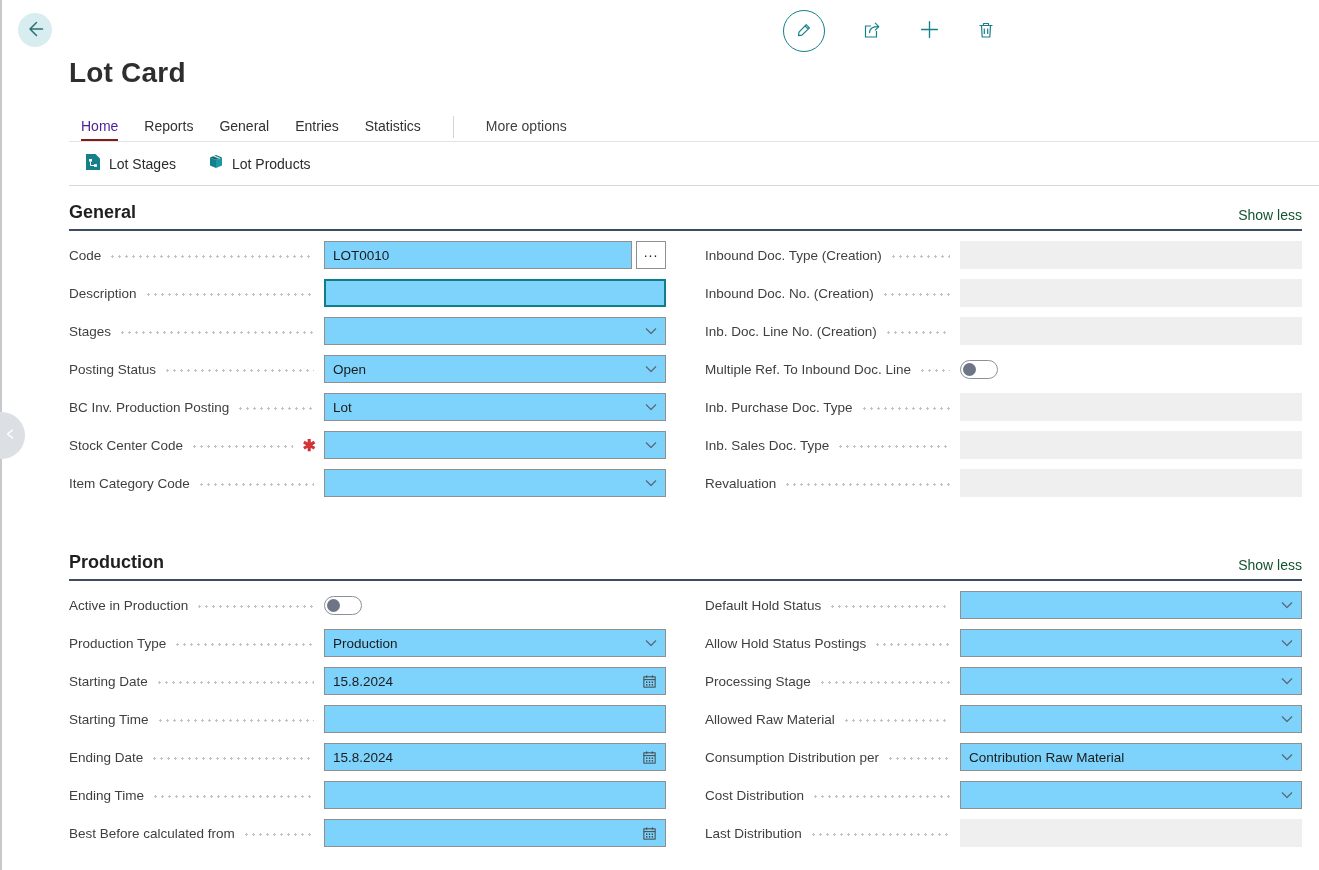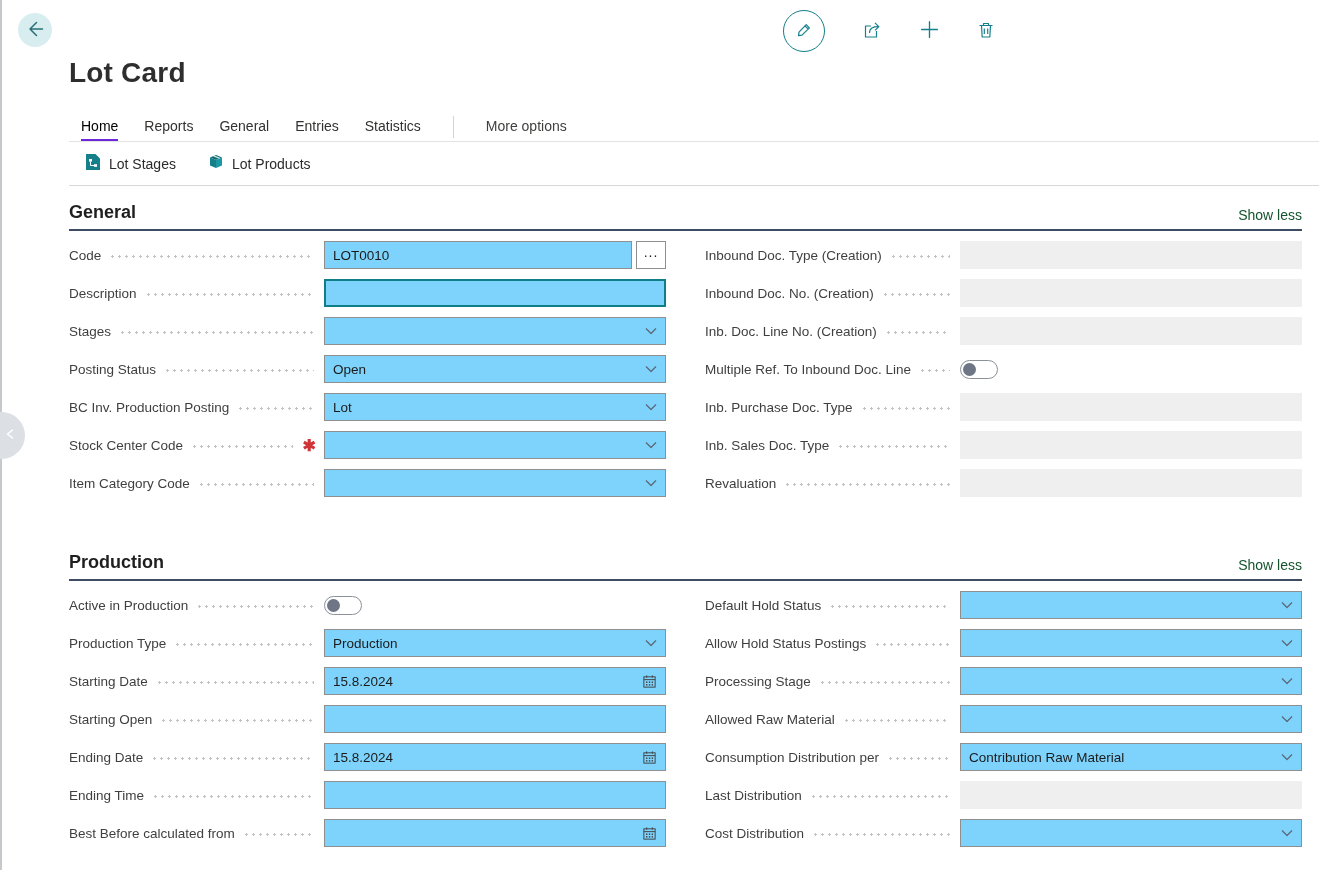--- a/index.html
+++ b/index.html
@@ -23,21 +23,21 @@
   .toolbar { position:absolute; left:783px; top:10px; display:flex; align-items:center; gap:36px; }
   .tb-btn { background:none; border:none; padding:0; margin:0; cursor:pointer; display:flex; align-items:center; justify-content:center; }
   .tb-btn.circle { width:42px; height:42px; border:1px solid #15808a; border-radius:50%; }
   h1 { margin:55px 0 12px 69px; font-size:28px; line-height:34px; font-weight:700; color:#2e2e2e; letter-spacing:.2px; }
   .tabs {
     margin:24px 0 0 69px; padding-left:12px; height:28px;
     display:flex; align-items:flex-end; gap:26px; font-size:14px;
     border-bottom:1px solid #e3e3e3;
   }
   .tab { padding-bottom:7px; color:#323130; cursor:pointer; white-space:nowrap; }
-  .tab.active { color:#000000; border-bottom:2px solid #6d28d9; padding-bottom:5px; }
+  .tab.active { color:#4c1d95; border-bottom:2px solid #7f1d1d; padding-bottom:5px; }
   .tab-divider { width:1px; height:22px; background:#d4d4d4; margin:0 6px 3px 6px; }
   .more-options { padding-bottom:7px; color:#41403e; cursor:pointer; }
   .actionbar {
     margin-left:69px; height:44px; padding-left:16px;
     display:flex; align-items:center; gap:32px; border-bottom:1px solid #d8d8d8;
   }
   .action { display:flex; align-items:center; gap:8px; font-size:14px; color:#2b2b2b; cursor:pointer; }
   main { padding:0 17px 0 69px; }
   .section { margin-top:16px; }
   .section + .section { margin-top:50px; }
@@ -366,21 +366,21 @@
                       <rect x="4.3" y="10.8" width="1.5" height="1.5"></rect>
                       <rect x="7.3" y="10.8" width="1.5" height="1.5"></rect>
                       <rect x="10.3" y="10.8" width="1.5" height="1.5"></rect>
                     </g>
                   </svg>
                 </span>
               </div>
             </div>
           </div>
           <div class="field-row">
-            <span class="f-label">Starting Open</span>
+            <span class="f-label">Starting Time</span>
             <span class="leader"></span>
             <div class="control">
               <div class="inputbox">
                 <span class="val"></span>
               </div>
             </div>
           </div>
           <div class="field-row">
             <span class="f-label">Ending Date</span>
             <span class="leader"></span>
@@ -502,36 +502,36 @@
                 <span class="val">Contribution Raw Material</span>
                 <span class="right-ic">
                   <svg width="12" height="8" viewBox="0 0 12 8" fill="none">
                     <path d="M1 1.5 L6 6.5 L11 1.5" stroke="#5c6675" stroke-width="1.2" fill="none" stroke-linejoin="round"></path>
                   </svg>
                 </span>
               </div>
             </div>
           </div>
           <div class="field-row">
+            <span class="f-label">Cost Distribution</span>
+            <span class="leader"></span>
+            <div class="control">
+              <div class="inputbox">
+                <span class="val"></span>
+                <span class="right-ic">
+                  <svg width="12" height="8" viewBox="0 0 12 8" fill="none">
+                    <path d="M1 1.5 L6 6.5 L11 1.5" stroke="#5c6675" stroke-width="1.2" fill="none" stroke-linejoin="round"></path>
+                  </svg>
+                </span>
+              </div>
+            </div>
+          </div>
+          <div class="field-row">
             <span class="f-label">Last Distribution</span>
             <span class="leader"></span>
             <div class="control">
               <div class="disabled-box"></div>
-            </div>
-          </div>
-          <div class="field-row">
-            <span class="f-label">Cost Distribution</span>
-            <span class="leader"></span>
-            <div class="control">
-              <div class="inputbox">
-                <span class="val"></span>
-                <span class="right-ic">
-                  <svg width="12" height="8" viewBox="0 0 12 8" fill="none">
-                    <path d="M1 1.5 L6 6.5 L11 1.5" stroke="#5c6675" stroke-width="1.2" fill="none" stroke-linejoin="round"></path>
-                  </svg>
-                </span>
-              </div>
             </div>
           </div>
         </div>
       </div>
     </section>
   </main>
 
 </body></html>

